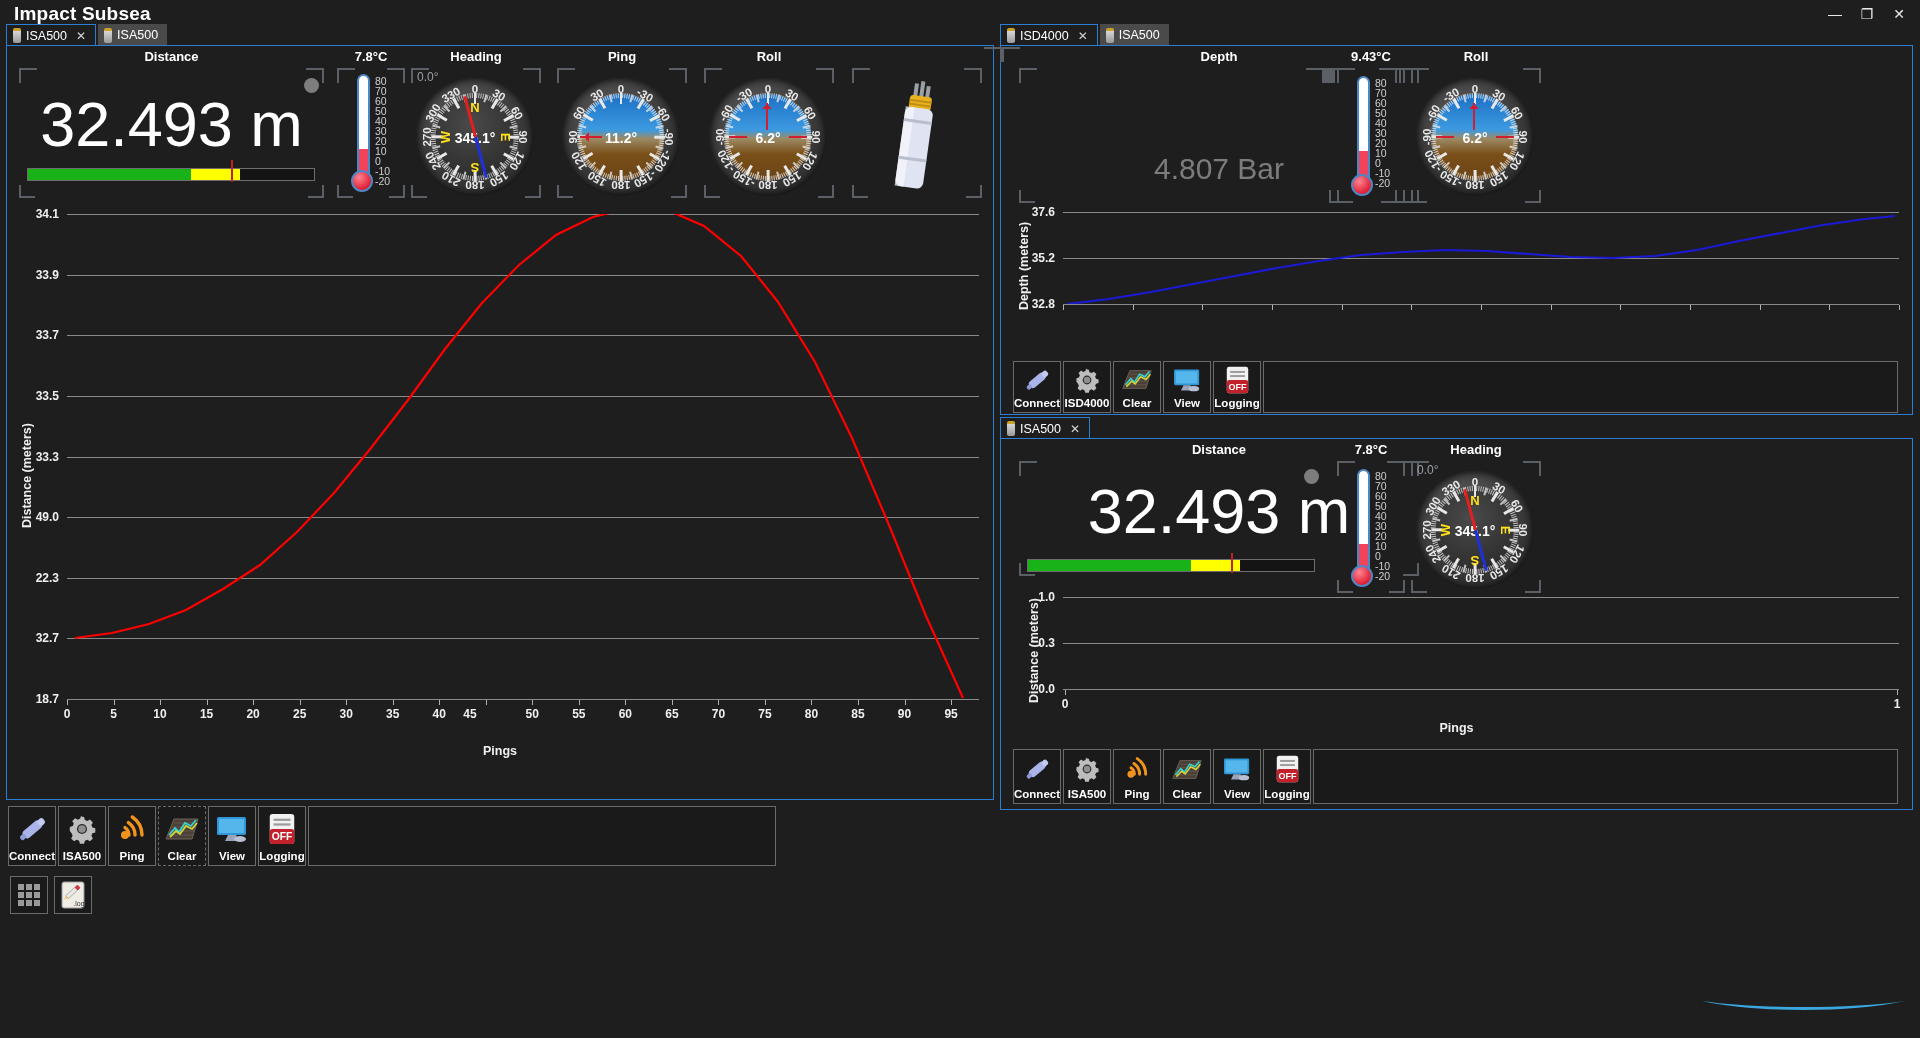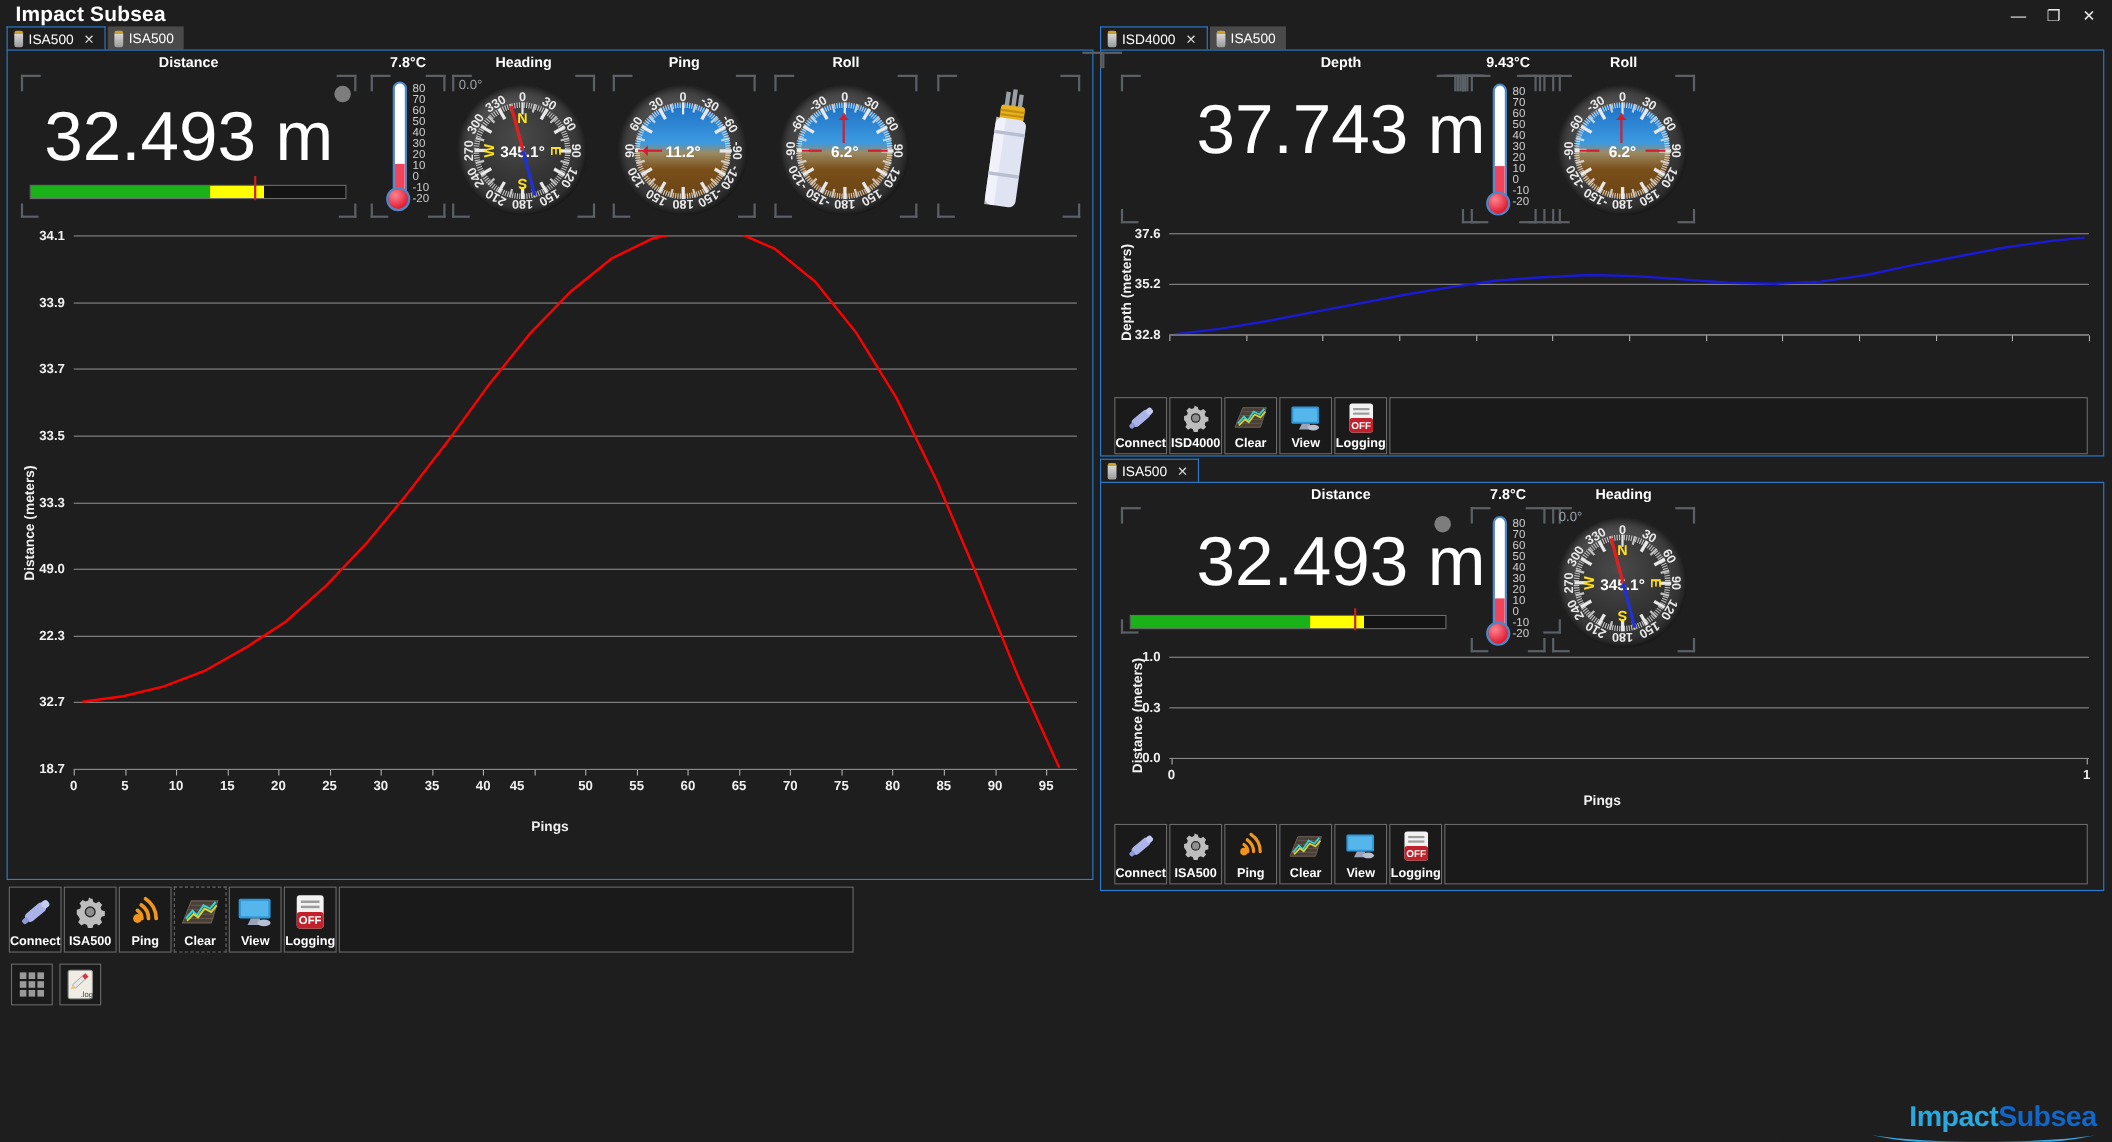--- a/index.html
+++ b/index.html
@@ -832,21 +832,21 @@
       <span>ISA500</span>
     </div>
   </div>
 
   <div class="pane" style="left:1000px; top:45px; width:913px; height:370px;">
 
     <div class="grp" style="left:18px; top:22px; width:400px; height:135px;">
       <div class="blcorner"></div>
         <div class="brcorner"></div>
       <div class="grp-title">Depth</div>
-      <div class="bigval" style="left:0; top:14px; width:100%; text-align:center; font-size:63px;">37.743 m</div>
+      <div class="subval" style="left:0; top:84px; width:100%; text-align:center; font-size:30px;">4.807 Bar</div>
     </div>
 
     <div class="grp" style="left:330px; top:22px; width:68px; height:135px; left:328px;">
       <div class="blcorner"></div>
         <div class="brcorner"></div>
     </div>
 
     <div class="grp" style="left:326px; top:22px; width:0; height:0;"></div>
     <div class="grp" style="left:1px; top:1px; width:0; height:0;"></div>
 
@@ -1413,20 +1413,19 @@
             <text x="15" y="29" font-size="11" font-weight="bold" fill="#fff" text-anchor="middle" font-family="Liberation Sans">OFF</text>
             </svg>
         </div>
         <div class="tlabel">Logging</div>
       </div>
       <div class="tfill"></div>
     </div>
   </div>
 
   <div class="logo" style="right:14px; top:1000px; width:300px;">
-    <div class="lt"><span class="c1">Impact</span><span class="c2">Subsea</span></div>
     <svg width="205" height="13" viewBox="0 0 205 13">
       <path d="M1 1 C55 13, 150 13, 204 1 C150 9, 55 9, 1 1 Z" fill="#3ba7e0"></path>
     </svg>
 
   </div>
 
 </div>
 
 </body></html>

